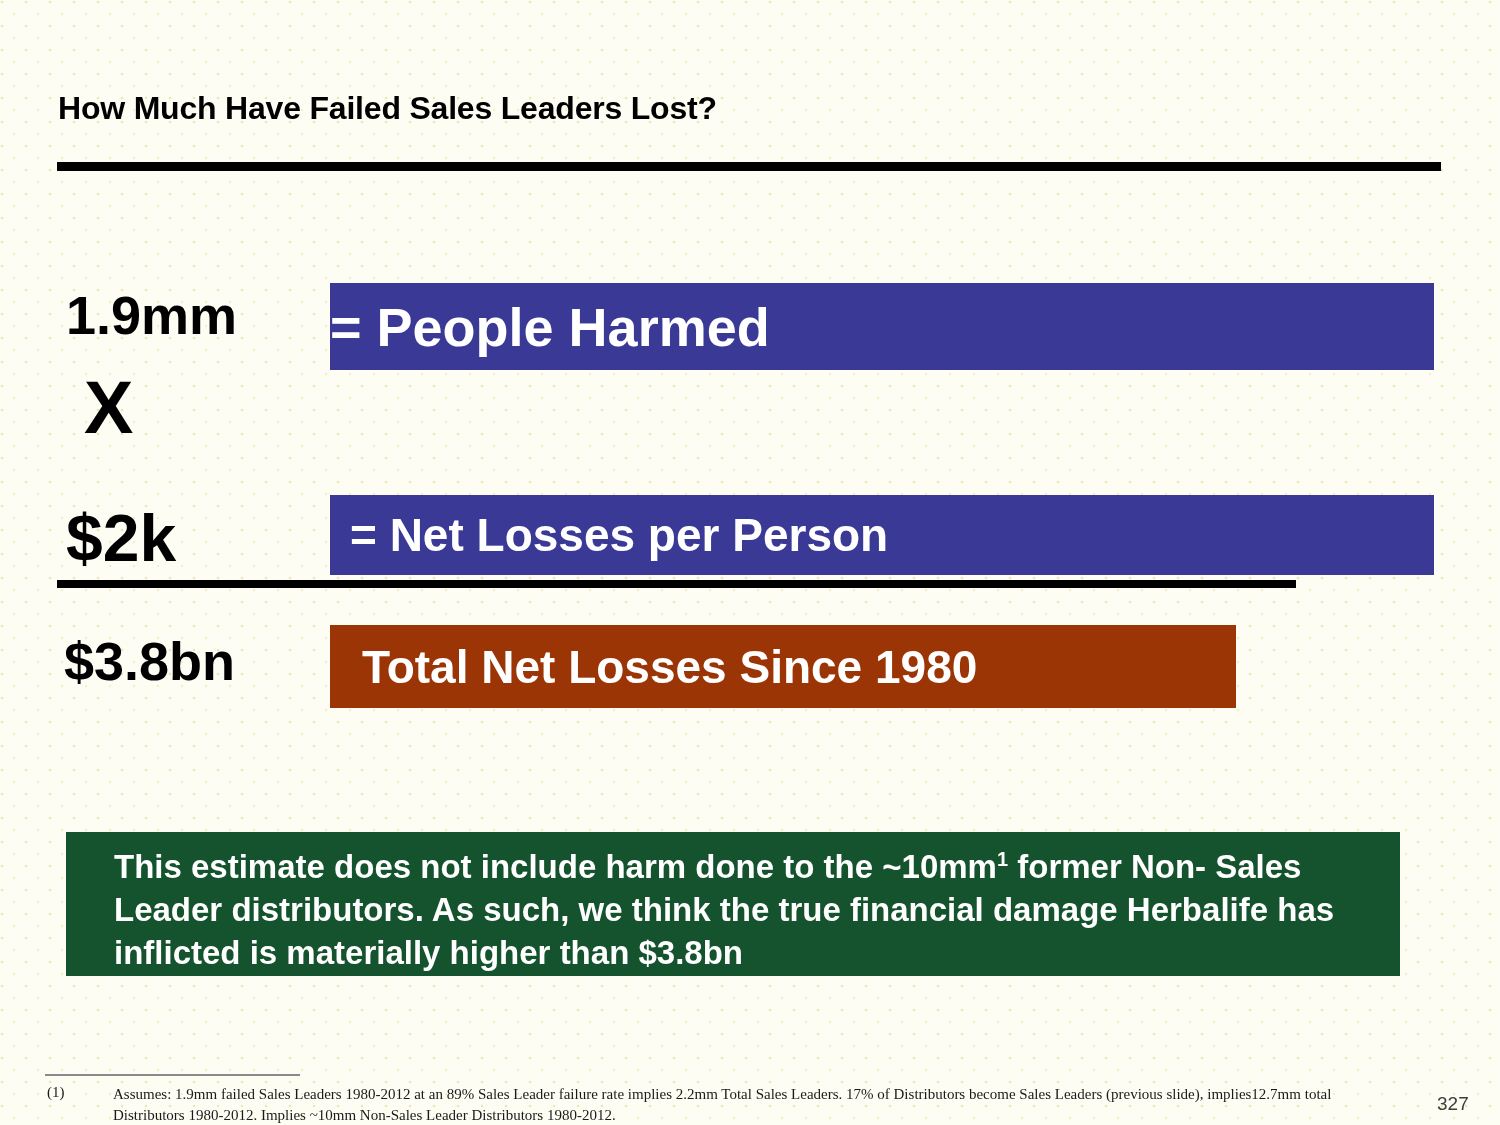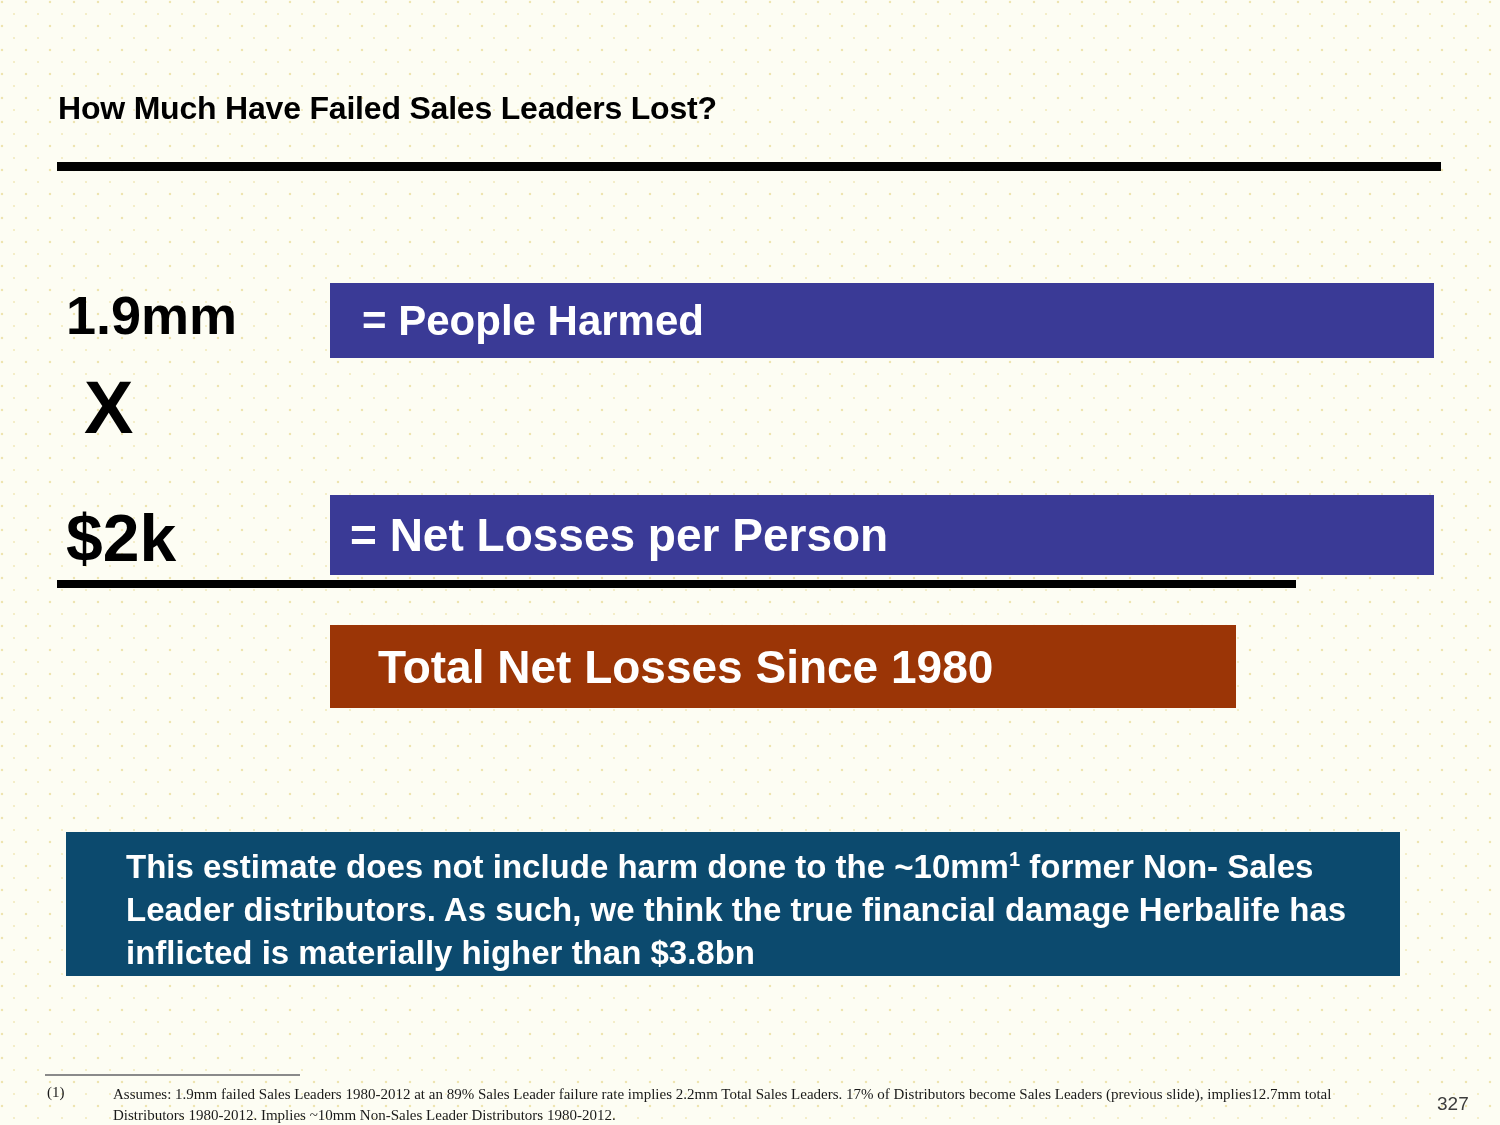--- a/index.html
+++ b/index.html
@@ -101,66 +101,65 @@
     display: flex;
     align-items: center;
     color: #ffffff;
     font-weight: bold;
     white-space: nowrap;
   }
   #bar-people-harmed {
     left: 330px;
     top: 283px;
     width: 1104px;
-    height: 75px;
+    height: 87px;
     background: #3a3a96;
-    font-size: 42px;
-    padding-left: 32px;
+    font-size: 54px;
     box-sizing: border-box;
   }
   #bar-net-losses {
     left: 330px;
     top: 495px;
     width: 1104px;
     height: 80px;
     background: #3a3a96;
     font-size: 46px;
     padding-left: 20px;
     box-sizing: border-box;
   }
   #bar-total-losses {
     left: 330px;
     top: 625px;
     width: 906px;
     height: 83px;
     background: #9b3506;
     font-size: 46px;
-    padding-left: 48px;
+    padding-left: 32px;
     box-sizing: border-box;
   }
 
   #sum-rule {
     position: absolute;
     left: 57px;
     top: 580px;
     width: 1239px;
     height: 8px;
     background: #000000;
   }
 
   
   #callout-box {
     position: absolute;
     left: 66px;
     top: 832px;
     width: 1334px;
     height: 144px;
-    background: #0c4a6e;
-    box-sizing: border-box;
-    padding: 14px 28px 0 60px;
+    background: #14532d;
+    box-sizing: border-box;
+    padding: 14px 28px 0 48px;
   }
   #callout-text {
     color: #ffffff;
     font-size: 33px;
     font-weight: bold;
     line-height: 1.30;
   }
   #callout-text sup {
     font-size: 20px;
     vertical-align: super;
@@ -220,20 +219,21 @@
 
   <div class="row-label" id="label-times">X</div>
 
   <div class="row-label" id="label-per-person">$2k</div>
   <div class="bar" id="bar-net-losses">
     <span>= Net Losses per Person</span>
   </div>
 
   <div id="sum-rule"></div>
 
+  <div class="row-label" id="label-total">$3.8bn</div>
   <div class="bar" id="bar-total-losses">
     <span>Total Net Losses Since 1980</span>
   </div>
 
   <div id="callout-box">
     <div id="callout-text">
       <span>This estimate does not include harm done to the ~10mm</span><sup>1</sup><span> former Non-</span>
       <span>Sales Leader distributors. As such, we think the true financial damage</span>
       <span>Herbalife has inflicted is materially higher than $3.8bn</span>
     </div>

